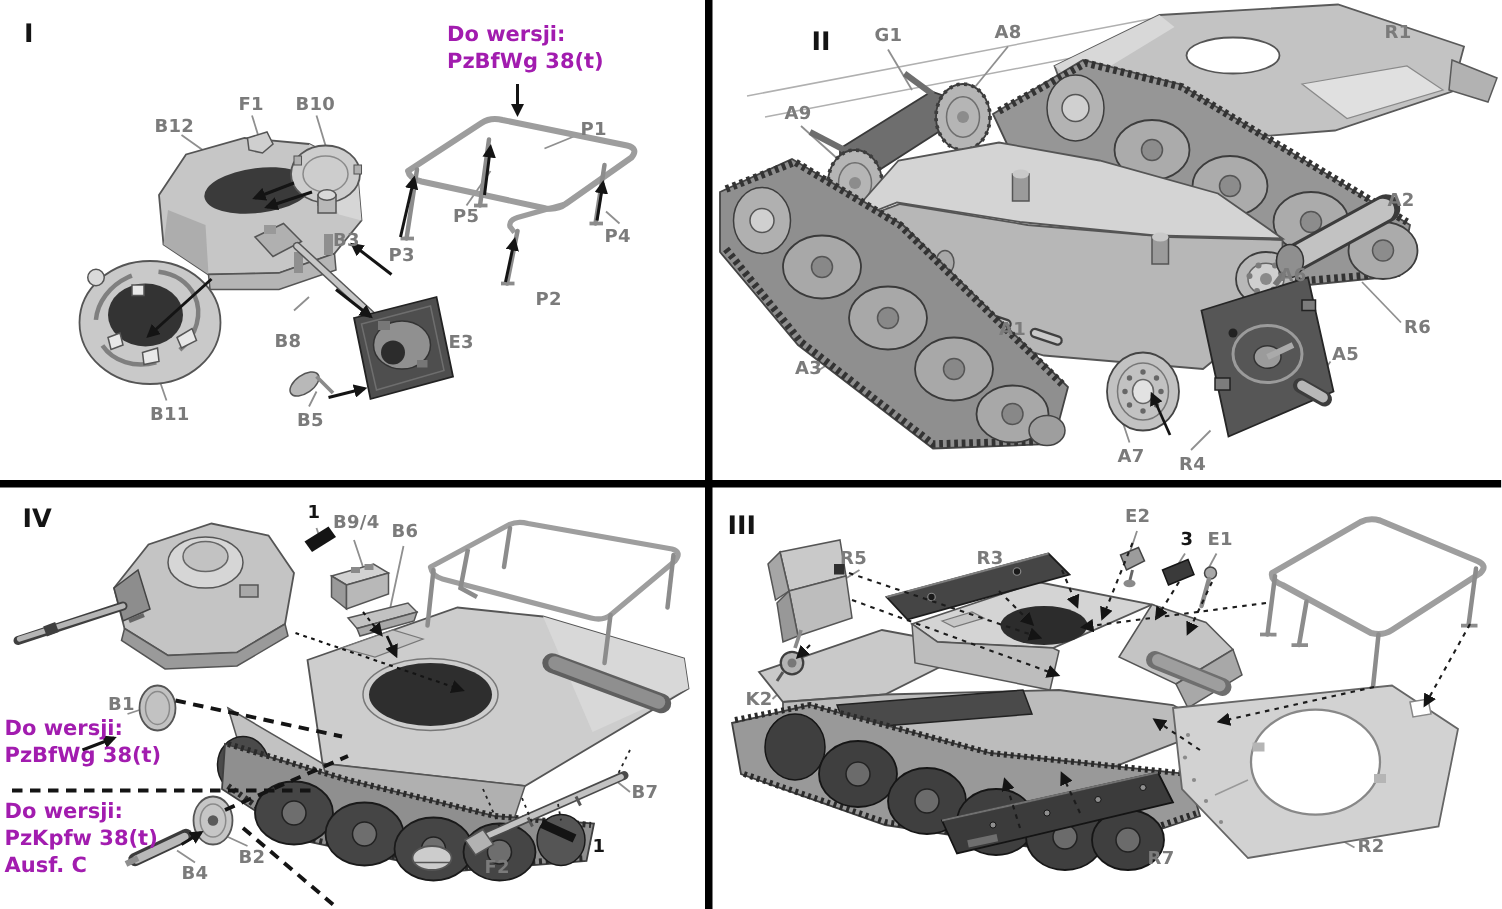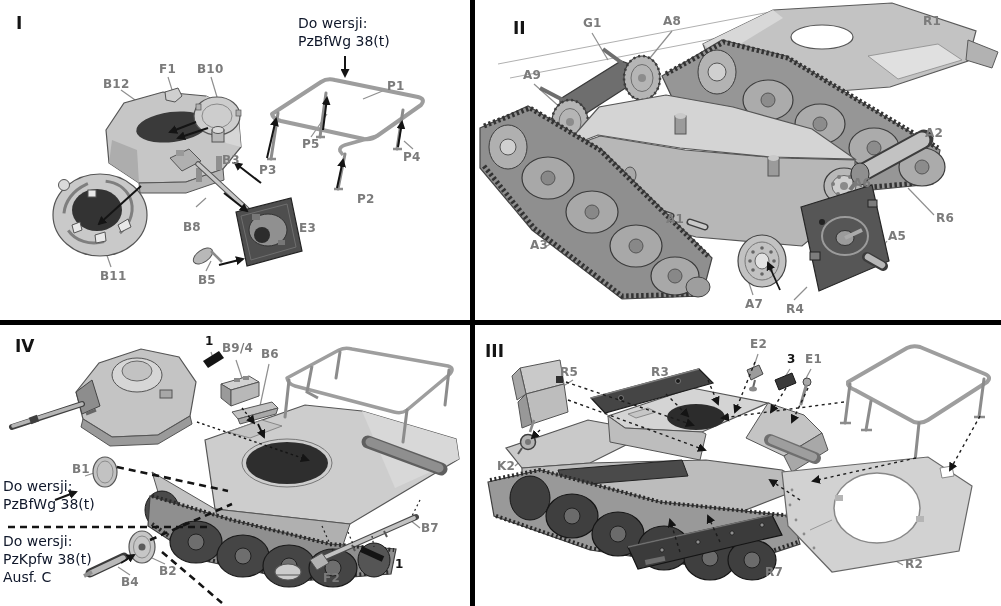--- a/index.html
+++ b/index.html
@@ -6,21 +6,21 @@
   .canvas{position:relative;width:1001px;height:606px;background:#ffffff;
           font-family:"DejaVu Sans","Liberation Sans",sans-serif;overflow:hidden;}
   .divider{position:absolute;background:#000;z-index:30;}
   .divider.v{left:470px;top:0;width:5px;height:606px;}
   .divider.h{left:0;top:320px;width:1001px;height:5px;}
   .illus{position:absolute;z-index:1;}
   .part-label{position:absolute;z-index:10;font-weight:bold;font-size:12px;
               color:#7b7b7b;white-space:nowrap;letter-spacing:.2px;}
   .part-label.black{color:#141414;}
   .numeral{position:absolute;z-index:10;font-weight:bold;font-size:17px;color:#141414;}
-  .note{position:absolute;z-index:10;font-weight:normal;font-size:14px;color:#0f172a;
+  .note{position:absolute;z-index:10;font-weight:bold;font-size:14px;color:#a21caf;
         line-height:18px;white-space:nowrap;}
 </style>
 </head>
 <body>
 
 <div class="canvas">
 
   <svg class="illus" style="left:0;top:0" width="470" height="320" viewBox="0 0 470 320">
     <defs>
       <marker id="ah1" markerWidth="9" markerHeight="9" refX="7" refY="4.5" orient="auto" markerUnits="userSpaceOnUse">
@@ -600,21 +600,21 @@
   <span class="part-label" style="left:302px;top:137px">P5</span>
   <span class="part-label" style="left:259px;top:163px">P3</span>
   <span class="part-label" style="left:403px;top:150px">P4</span>
   <span class="part-label" style="left:357px;top:192px">P2</span>
   <span class="part-label" style="left:222px;top:153px">B3</span>
   <span class="part-label" style="left:183px;top:220px">B8</span>
   <span class="part-label" style="left:100px;top:269px">B11</span>
   <span class="part-label" style="left:198px;top:273px">B5</span>
   <span class="part-label" style="left:299px;top:221px">E3</span>
 
-  <span class="numeral" style="left:513px;top:18px">II</span>
+  <span class="numeral" style="left:541px;top:18px">II</span>
   <span class="part-label" style="left:583px;top:16px">G1</span>
   <span class="part-label" style="left:663px;top:14px">A8</span>
   <span class="part-label" style="left:923px;top:14px">R1</span>
   <span class="part-label" style="left:523px;top:68px">A9</span>
   <span class="part-label" style="left:925px;top:126px">A2</span>
   <span class="part-label" style="left:853px;top:176px">A6</span>
   <span class="part-label" style="left:936px;top:211px">R6</span>
   <span class="part-label" style="left:666px;top:212px">A1</span>
   <span class="part-label" style="left:530px;top:238px">A3</span>
   <span class="part-label" style="left:888px;top:229px">A5</span>

